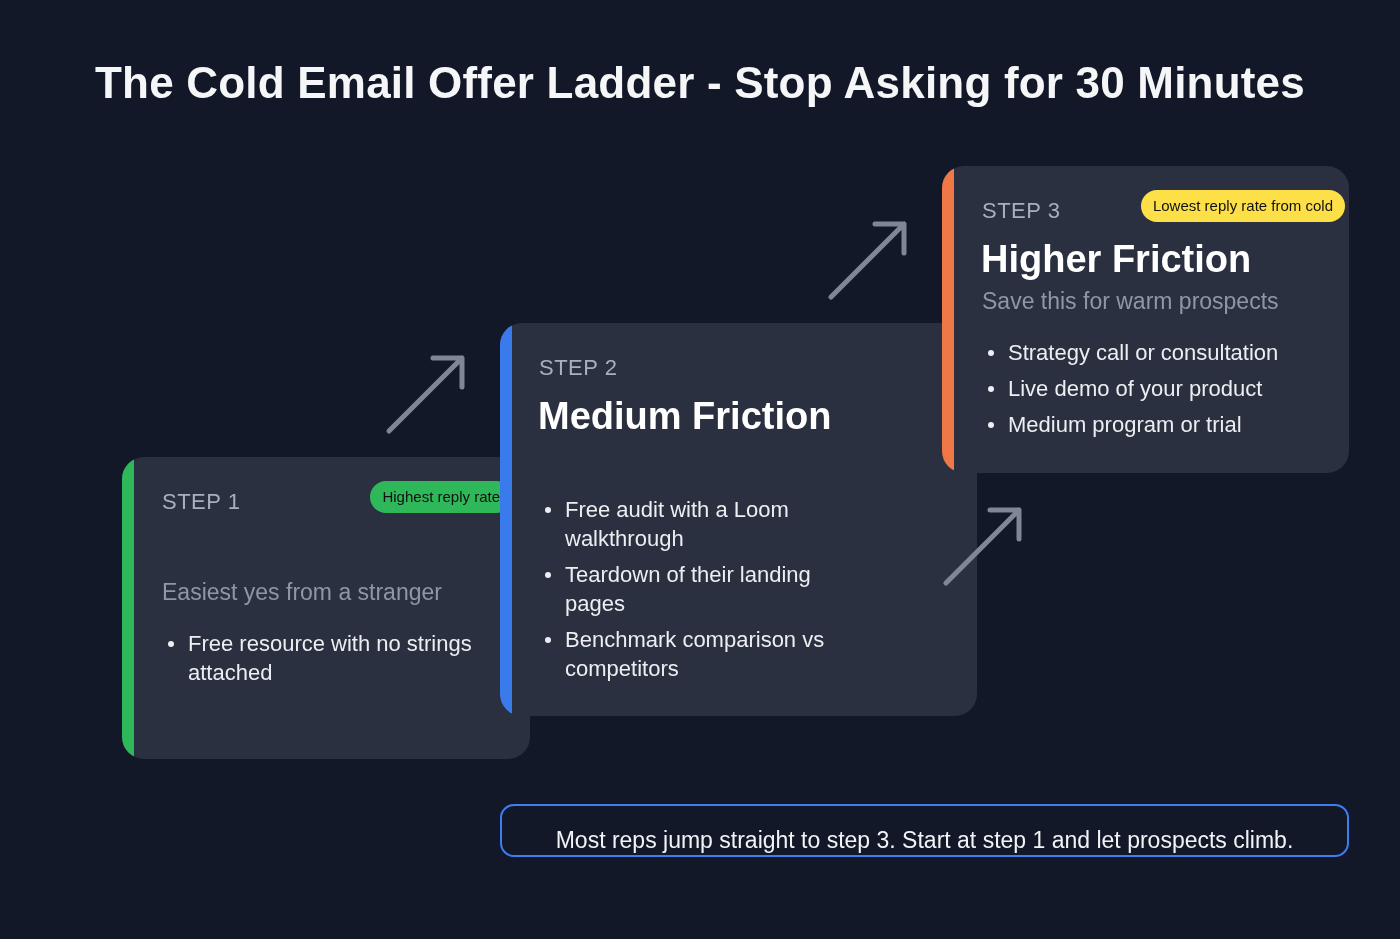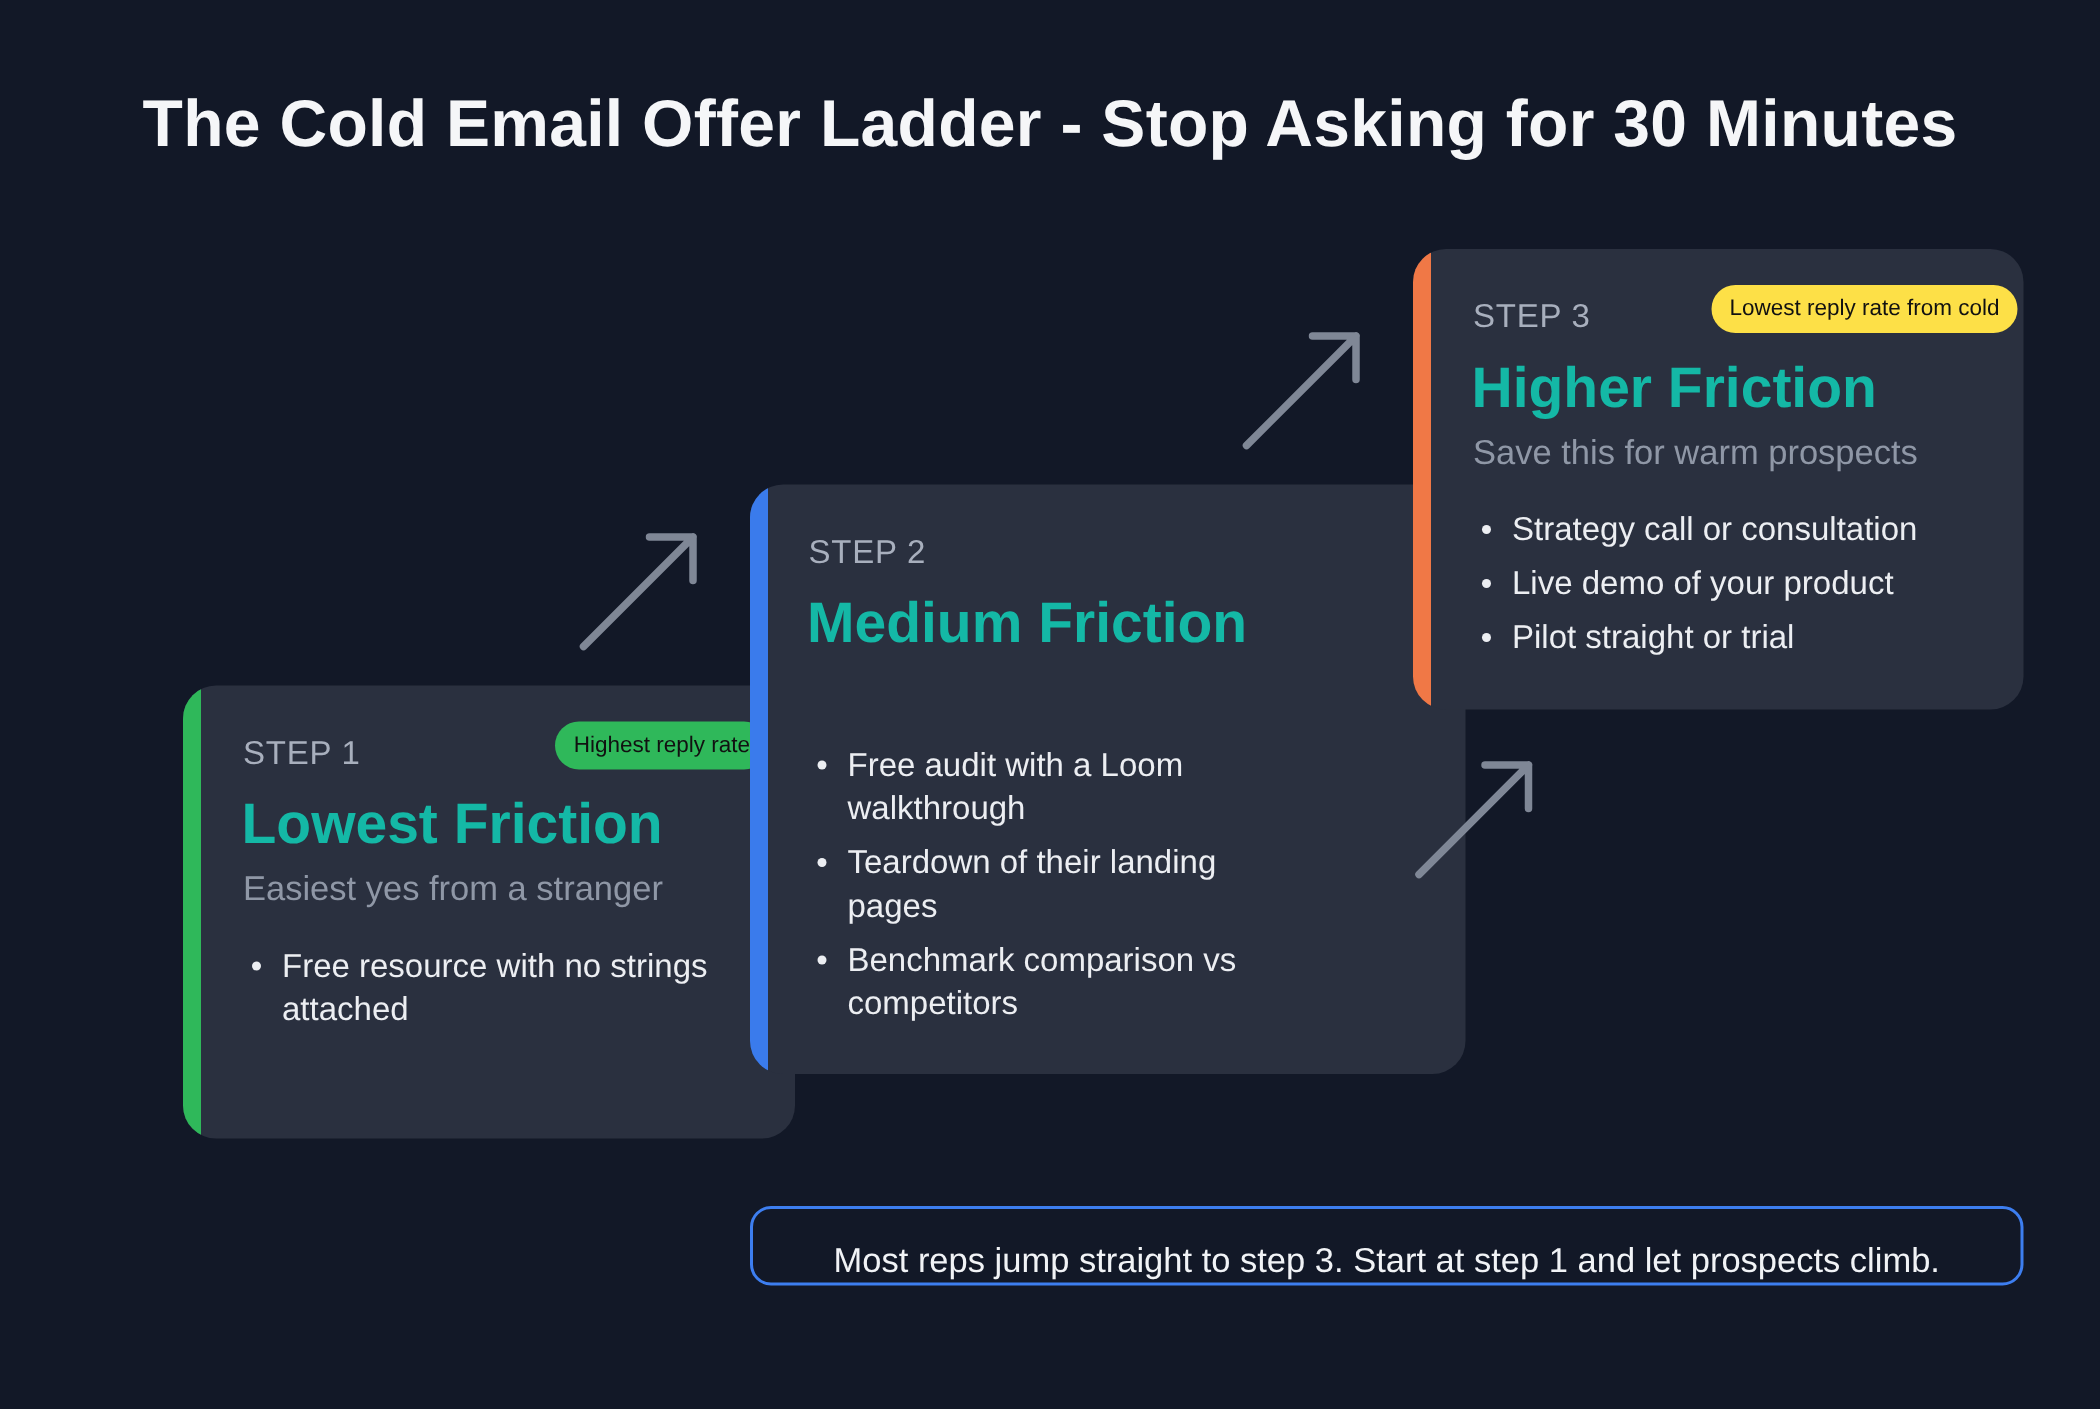--- a/index.html
+++ b/index.html
@@ -2,38 +2,37 @@
 <html><head>
 <meta charset="utf-8">
 <style>
   html,body{margin:0;padding:0;}
   body{width:1400px;height:939px;background:#121827;position:relative;overflow:hidden;font-family:"Liberation Sans",sans-serif;color:#fff;}
   .title{position:absolute;left:0;width:1400px;top:58px;text-align:center;font-size:44px;font-weight:bold;color:#f5f6f8;letter-spacing:0.2px;}
   .card{position:absolute;background:#2a303f;border-radius:22px;box-sizing:border-box;overflow:hidden;}
   .card .bar{position:absolute;left:0;top:0;bottom:0;width:12px;}
   .step{position:absolute;font-size:22px;color:#a8afbd;letter-spacing:0.5px;}
   .badge{position:absolute;border-radius:16px;font-size:15px;color:#111;padding:0 12px;height:32px;line-height:32px;white-space:nowrap;}
-  .heading{position:absolute;font-size:38px;font-weight:bold;color:#14b8a6;white-space:nowrap;}
+  .heading{position:absolute;font-size:38px;font-weight:bold;color:#ffffff;white-space:nowrap;}
   .sub{position:absolute;font-size:23px;color:#8f97a6;white-space:nowrap;}
   ul{position:absolute;margin:0;padding:0;list-style:none;}
   li{position:relative;padding-left:26px;font-size:22px;line-height:29px;color:#eceef2;margin-bottom:7px;}
   li::before{content:"";position:absolute;left:6px;top:12px;width:6px;height:6px;border-radius:50%;background:#eceef2;}
   .arrow{position:absolute;}
   .note{position:absolute;left:500px;top:804px;width:849px;height:53px;border:2.5px solid #3d7ef0;border-radius:14px;box-sizing:border-box;text-align:center;line-height:68px;font-size:23px;color:#f1f3f6;}
 </style>
 </head>
 <body>
 
 <div class="title">The Cold Email Offer Ladder - Stop Asking for 30 Minutes</div>
 
 <div class="card" style="left:74px;top:457px;width:408px;height:302px;margin-left:48px;">
   <div class="bar" style="background:#2fb85a;"></div>
   <div class="step" style="left:40px;top:32px;">STEP 1</div>
   <div class="badge" style="right:18px;top:24px;background:#2fb85a;">Highest reply rate</div>
-  <div class="heading" style="left:39px;top:72px;">Lowest Friction</div>
   <div class="sub" style="left:40px;top:122px;">Easiest yes from a stranger</div>
   <ul style="left:40px;top:172px;width:340px;">
     <li>Free resource with no strings attached</li>
   </ul>
 </div>
 
 <div class="card" style="left:500px;top:323px;width:477px;height:393px;">
   <div class="bar" style="background:#3a7bec;"></div>
   <div class="step" style="left:39px;top:32px;">STEP 2</div>
   <div class="heading" style="left:38px;top:72px;">Medium Friction</div>
@@ -46,21 +45,21 @@
 
 <div class="card" style="left:942px;top:166px;width:407px;height:307px;">
   <div class="bar" style="background:#f07846;"></div>
   <div class="step" style="left:40px;top:32px;">STEP 3</div>
   <div class="badge" style="right:4px;top:24px;background:#fde047;">Lowest reply rate from cold</div>
   <div class="heading" style="left:39px;top:72px;">Higher Friction</div>
   <div class="sub" style="left:40px;top:122px;">Save this for warm prospects</div>
   <ul style="left:40px;top:172px;width:340px;">
     <li>Strategy call or consultation</li>
     <li>Live demo of your product</li>
-    <li>Pilot straight or trial</li>
+    <li>Medium program or trial</li>
   </ul>
 </div>
 
 <svg class="arrow" style="left:380px;top:348px;" width="92" height="92" viewBox="0 0 92 92">
   <path d="M9 83 L82 10 M53 10 L82 10 L82 39" fill="none" stroke="#7f8796" stroke-width="5" stroke-linecap="round" stroke-linejoin="round"></path>
 </svg>
 <svg class="arrow" style="left:822px;top:214px;" width="92" height="92" viewBox="0 0 92 92">
   <path d="M9 83 L82 10 M53 10 L82 10 L82 39" fill="none" stroke="#7f8796" stroke-width="5" stroke-linecap="round" stroke-linejoin="round"></path>
 </svg>
 <svg class="arrow" style="left:937px;top:500px;" width="92" height="92" viewBox="0 0 92 92">

